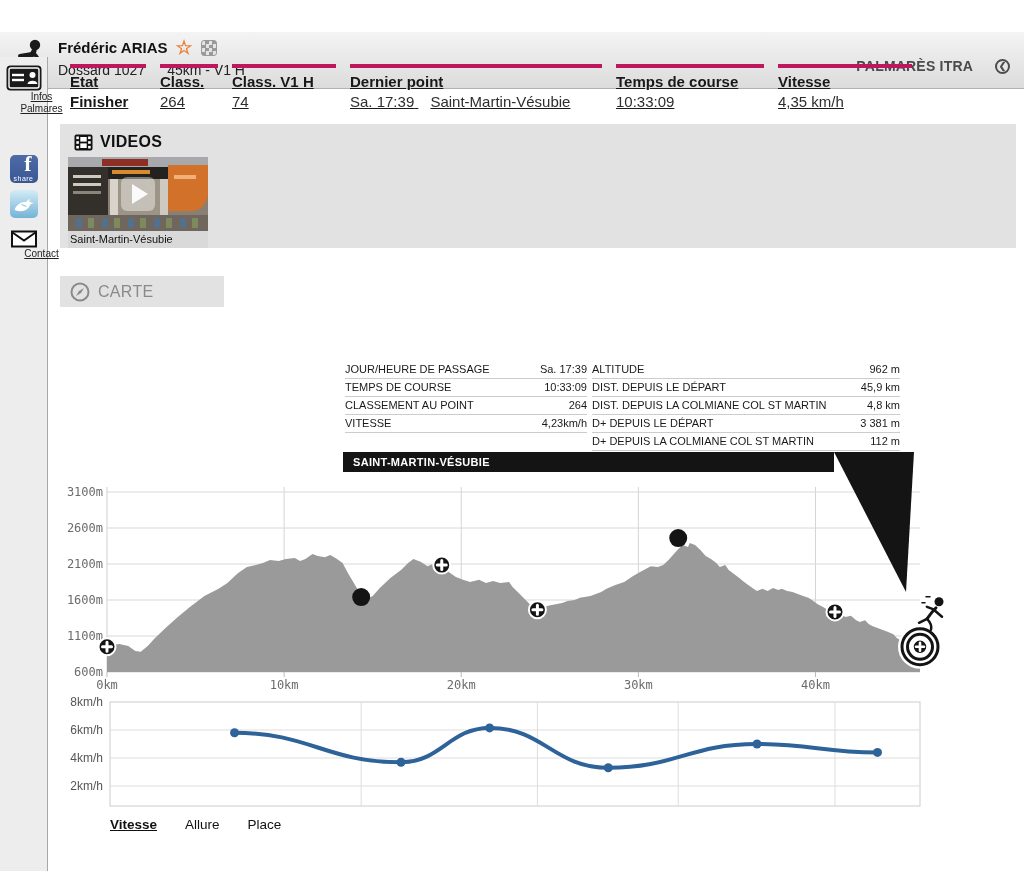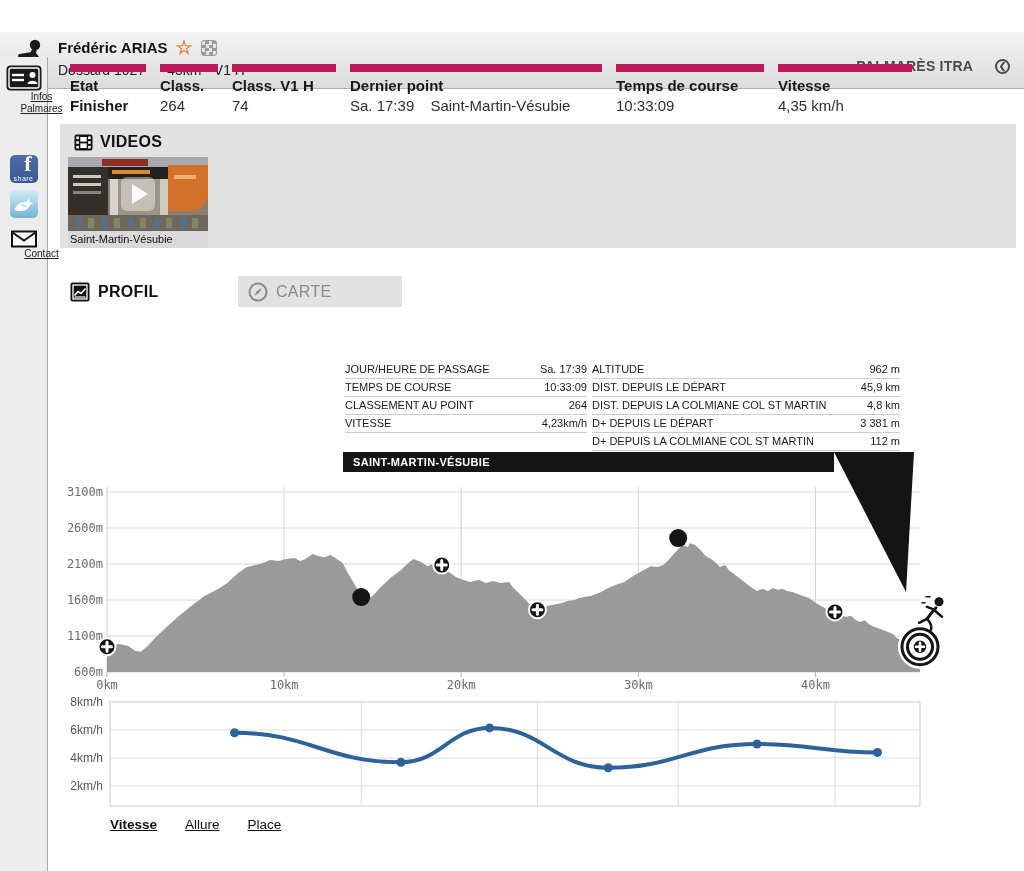--- a/index.html
+++ b/index.html
@@ -33,21 +33,21 @@
   #fbbtn { margin-top:40px; background:linear-gradient(#4e6ba7,#3a5795); }
   #fbbtn .fb-f { position:absolute; right:6px; top:-4px; color:#fff; font-weight:bold; font-size:22px;
                  font-family:"Liberation Serif", serif; }
   #fbbtn .fb-share { position:absolute; bottom:1px; left:0; width:100%; text-align:center; color:#fff;
                      font-size:7px; letter-spacing:.5px; }
   #twbtn { margin-top:7px; background:linear-gradient(#d3ecf7,#74b3d6); display:flex; align-items:center; justify-content:center;}
   #envelope { margin-top:12px; cursor:pointer; }
 
   
   #stats { position:absolute; left:70px; top:64px; display:flex; gap:14px; }
-  .scol { border-top:8px solid #be185d; padding-top:5px; }
+  .scol { border-top:4px solid #be185d; padding-top:5px;text-decoration:underline; }
   .scol:nth-child(1){width:76px;} .scol:nth-child(2){width:58px;} .scol:nth-child(3){width:104px;}
   .scol:nth-child(4){width:252px;} .scol:nth-child(5){width:148px;} .scol:nth-child(6){width:134px;}
   .s-label { font-size:15px; font-weight:bold; color:#181818; white-space:nowrap; }
   .s-value { font-size:15px; color:#2e2e2e; margin-top:3px; white-space:nowrap; }
   .s-value.bold { font-weight:bold; color:#181818; }
   .dp-place { margin-left:12px; }
 
   
   #videos { position:absolute; left:60px; top:124px; width:956px; height:124px; background:#e2e2e2; }
   #videos-head { position:absolute; left:14px; top:9px; display:flex; align-items:center; gap:7px; }
@@ -96,21 +96,21 @@
 
   
   svg.chart { position:absolute; left:0; }
   #elev-svg  { top:445px; width:1024px; height:250px; }
   #speed-svg { top:695px; width:1024px; height:118px; }
   .tick  { font-family:"DejaVu Sans Mono", monospace; font-size:12px; fill:#6b6b6b; }
   .stick { font-family:"Liberation Sans", sans-serif; font-size:12px; fill:#555; }
 
   
   #metric-links { position:absolute; left:110px; top:817px; display:flex; gap:28px; font-size:13.5px; }
-  #metric-links .mlink { cursor:pointer; color:#111;text-decoration:underline; }
+  #metric-links .mlink { cursor:pointer; color:#111; }
   #metric-links .mlink.active { font-weight:bold; text-decoration:underline; }
 </style>
 </head>
 <body>
 
 <div id="page">
 
   <div id="header">
     <svg id="logo" viewBox="0 0 42 48">
       <circle cx="28" cy="8" r="5.2" fill="#1a1a1a"></circle>
@@ -226,29 +226,20 @@
           <div class="t-pillar-r"></div>
         <div class="t-tent"></div>
         <div class="t-crowd"></div>
         <div class="t-play"></div>
       </div>
       <div class="thumb-caption">Saint-Martin-Vésubie</div>
     </div>
   </div>
 
   <div id="tabs">
-    <div class="tab active">
-      <svg width="20" height="20" viewBox="0 0 20 20">
-        <rect x="0.5" y="0.5" width="19" height="19" rx="2" fill="#111"></rect>
-        <rect x="3" y="3" width="14" height="14" fill="none" stroke="#fff" stroke-width="1.3"></rect>
-        <path d="M4.5 13.5 L8 9.5 L11 11.5 L15.5 6.5" fill="none" stroke="#fff" stroke-width="1.6"></path>
-        <line x1="4.5" y1="15" x2="15.5" y2="15" stroke="#fff" stroke-width="1.2"></line>
-      </svg>
-      <span>PROFIL</span>
-    </div>
     <div class="tab idle">
       <svg width="20" height="20" viewBox="0 0 20 20">
         <circle cx="10" cy="10" r="8.5" fill="none" stroke="#8a8a8a" stroke-width="2"></circle>
         <path d="M6 14 L9 9 L14 6 L11 11 Z" fill="#8a8a8a"></path>
       </svg>
       <span>CARTE</span>
     </div>
   </div>
 
   <div class="ptable" id="ptable-left">

